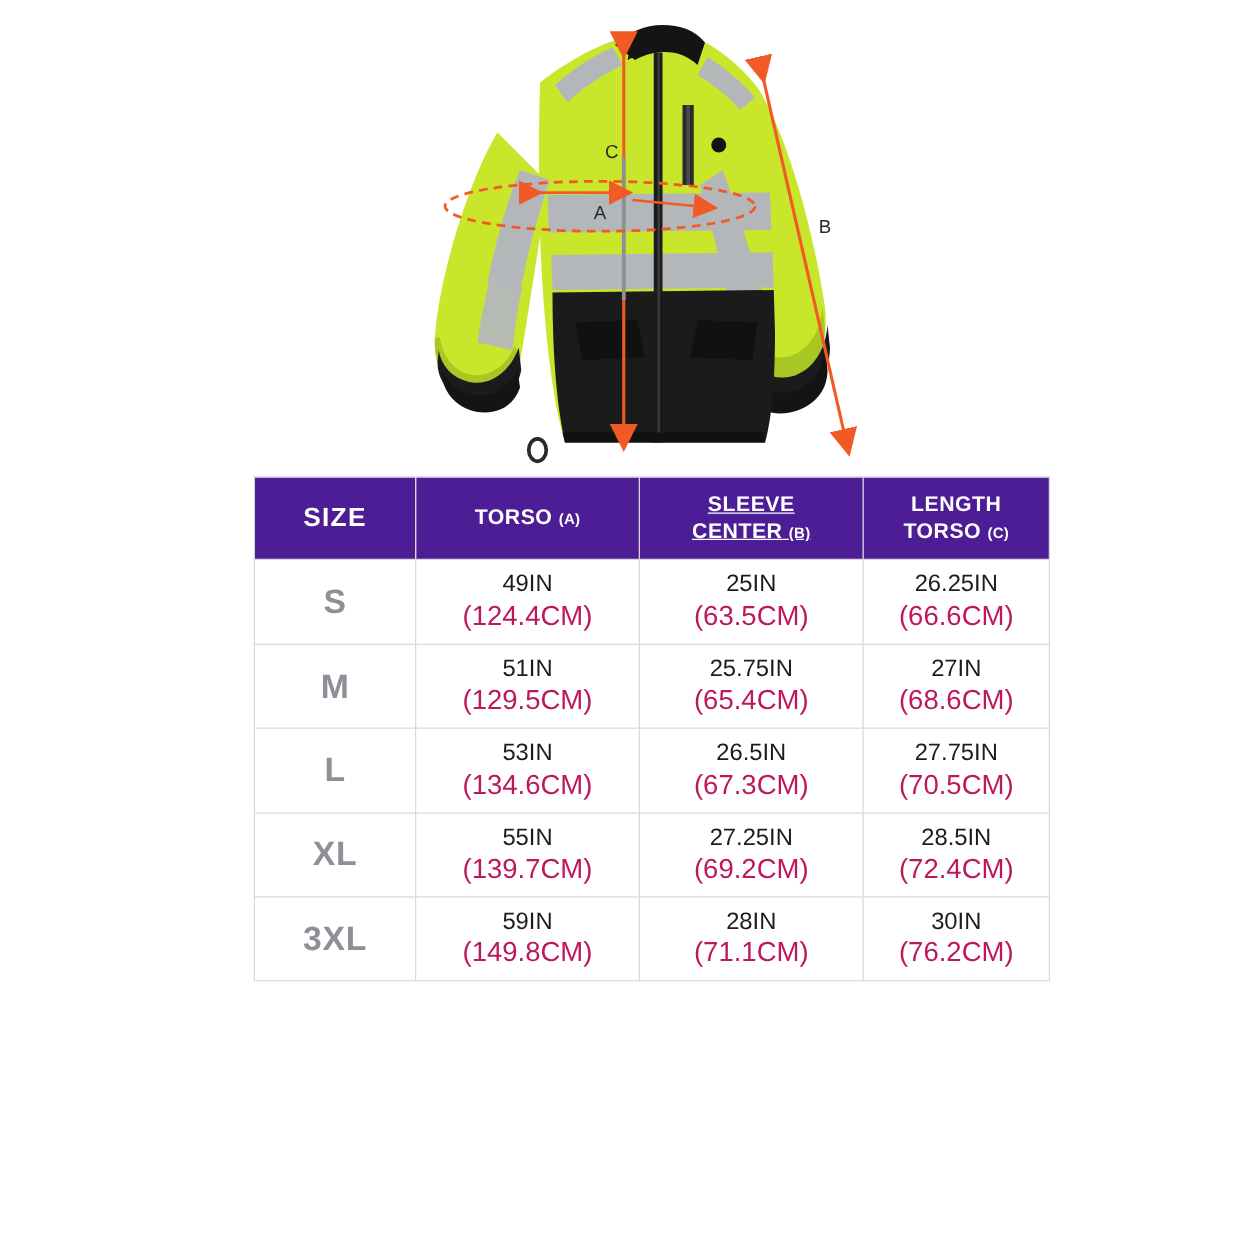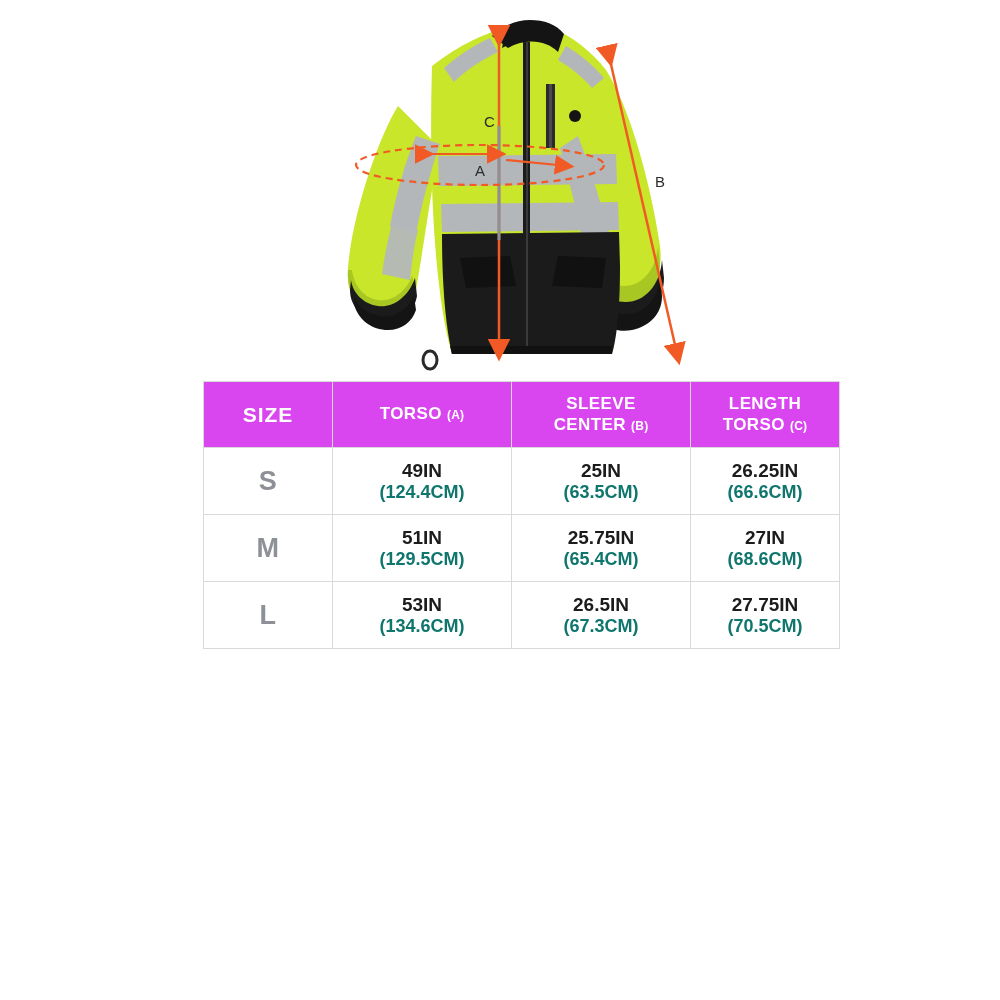--- a/index.html
+++ b/index.html
@@ -60,59 +60,59 @@
     width: 600px;
     table-layout: fixed;
   }
   table.size-table th,
   table.size-table td {
     border: 1px solid #d9d9d9;
     text-align: center;
     vertical-align: middle;
   }
   thead th {
-    background: #d946ef;
+    background: #4c1d95;
     color: #ffffff;
     border: 1px solid #ef5a18;
     padding: 12px 4px;
     font-size: 17px;
     font-weight: bold;
     letter-spacing: 0.4px;
     line-height: 1.22;
   }
   thead th .sub {
     font-size: 12px;
     font-weight: bold;
     letter-spacing: 0.2px;
   }
   th.col-size { width: 120px; font-size: 21px; letter-spacing: 1px; }
   th.col-torso { width: 170px; }
-  th.col-sleeve { width: 170px; }
+  th.col-sleeve { width: 170px; text-decoration: underline; }
   th.col-center { width: 140px; }
 
   tbody td {
     padding: 9px 4px;
     height: 48px;
   }
   td.size-cell {
     color: #8d9096;
     font-size: 27px;
     font-weight: bold;
     letter-spacing: 0.5px;
   }
   td.val-cell {
     color: #1c1c1c;
     font-size: 19px;
     line-height: 1.18;
-    font-weight: bold;
+    font-weight: normal;
   }
   td.val-cell .cm {
     display: block;
-    font-size: 18px;
-    color: #0f766e;
+    font-size: 22px;
+    color: #be185d;
   }
 </style>
 </head>
 <body>
 
 <div class="page">
 
   <div class="illustration">
 
     <svg class="jacket-svg" width="360" height="370" viewBox="0 0 360 370">
@@ -230,17 +230,29 @@
             <td class="val-cell"><span class="in">51IN</span><span class="cm">(129.5CM)</span></td>
             <td class="val-cell"><span class="in">25.75IN</span><span class="cm">(65.4CM)</span></td>
             <td class="val-cell"><span class="in">27IN</span><span class="cm">(68.6CM)</span></td>
           </tr>
           <tr>
             <td class="size-cell">L</td>
             <td class="val-cell"><span class="in">53IN</span><span class="cm">(134.6CM)</span></td>
             <td class="val-cell"><span class="in">26.5IN</span><span class="cm">(67.3CM)</span></td>
             <td class="val-cell"><span class="in">27.75IN</span><span class="cm">(70.5CM)</span></td>
           </tr>
+          <tr>
+            <td class="size-cell">XL</td>
+            <td class="val-cell"><span class="in">55IN</span><span class="cm">(139.7CM)</span></td>
+            <td class="val-cell"><span class="in">27.25IN</span><span class="cm">(69.2CM)</span></td>
+            <td class="val-cell"><span class="in">28.5IN</span><span class="cm">(72.4CM)</span></td>
+          </tr>
+          <tr>
+            <td class="size-cell">3XL</td>
+            <td class="val-cell"><span class="in">59IN</span><span class="cm">(149.8CM)</span></td>
+            <td class="val-cell"><span class="in">28IN</span><span class="cm">(71.1CM)</span></td>
+            <td class="val-cell"><span class="in">30IN</span><span class="cm">(76.2CM)</span></td>
+          </tr>
         </tbody>
     </table>
   </div>
 
 </div>
 
 </body></html>

